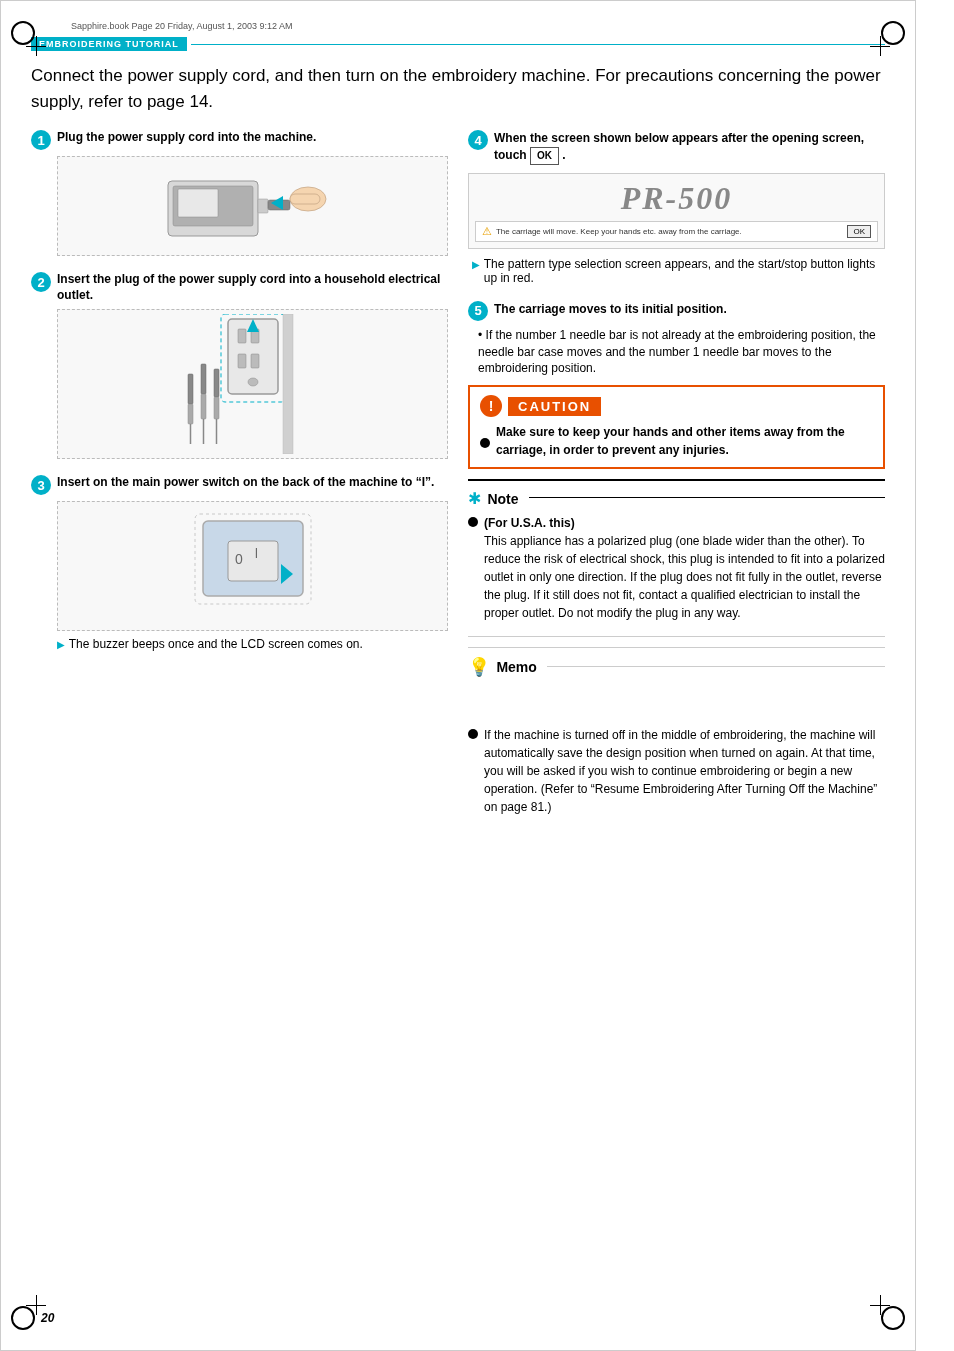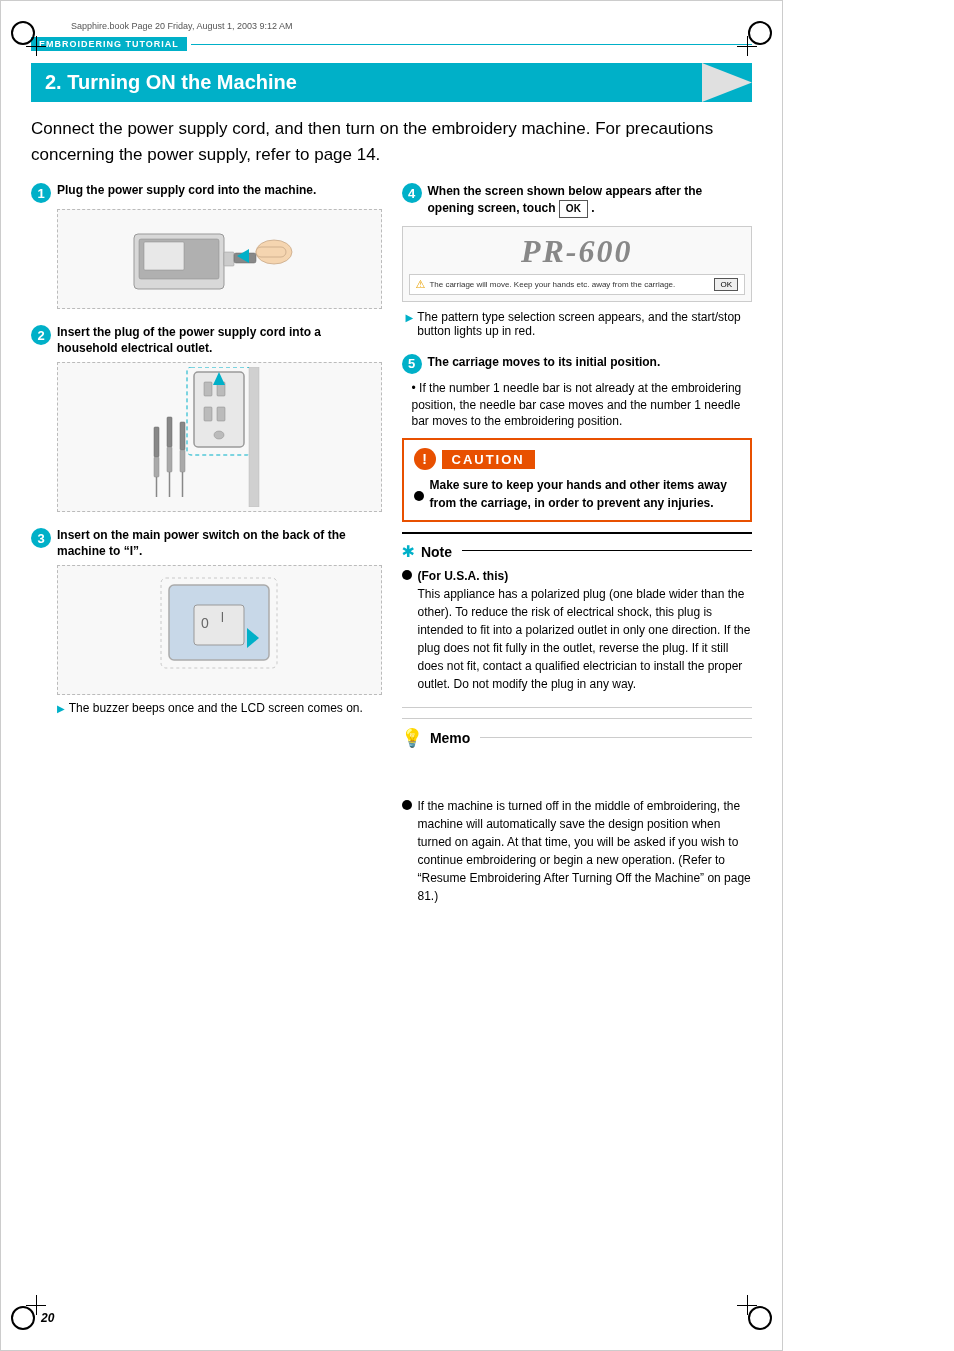--- a/index.html
+++ b/index.html
@@ -7,21 +7,21 @@
       background: #fff;
       font-family: Arial, sans-serif;
       font-size: 12px;
       color: #000;
       width: 954px;
       min-height: 1351px;
       position: relative;
     }
 
     .page-container {
-      width: 783px;
+      width: 916px;
       min-height: 1351px;
       background: #fff;
       padding: 20px 30px 40px 30px;
       position: relative;
       border: 1px solid #ccc;
     }
 
     
     .crosshair {
       position: absolute;
@@ -438,26 +438,20 @@
   <div class="crosshair bl"></div>
   <div class="crosshair br"></div>
 
   <div class="file-info">Sapphire.book  Page 20  Friday, August 1, 2003  9:12 AM</div>
 
   <div class="section-label-bar">
     <span class="section-label">EMBROIDERING TUTORIAL</span>
     <div class="section-label-line"></div>
   </div>
 
-  <div class="chapter-title-box">
-    <h2>
-      <span>2.</span>&nbsp;<span>Turning ON the Machine</span>
-    </h2>
-    <div class="chapter-title-arrow"></div>
-  </div>
 
   <p class="intro-text">Connect the power supply cord, and then turn on the embroidery machine. For precautions concerning the power supply, refer to page 14.</p>
 
   <div class="two-col">
 
     <div class="col-left">
 
       <div class="step-block">
         <div class="step-header">
           <div class="step-number">1</div>
@@ -557,21 +551,21 @@
         <div class="step4-header">
           <div class="step-number">4</div>
           <span class="step4-text">
             <span>When the screen shown below appears after the opening screen, touch</span>
             <span class="ok-btn-inline">OK</span>
             <span>.</span>
           </span>
         </div>
 
         <div class="pr600-box">
-          <div class="pr600-logo">PR-600</div>
+          <div class="pr600-logo">PR-500</div>
           <div class="pr600-warning-bar">
             <div style="display:flex;align-items:center;">
               <span class="warn-triangle">⚠</span>
               <span class="pr600-warn-text">The carriage will move. Keep your hands etc. away from the carriage.</span>
             </div>
             <span class="pr600-ok-btn">OK</span>
           </div>
         </div>
 
         <div class="pattern-note">

